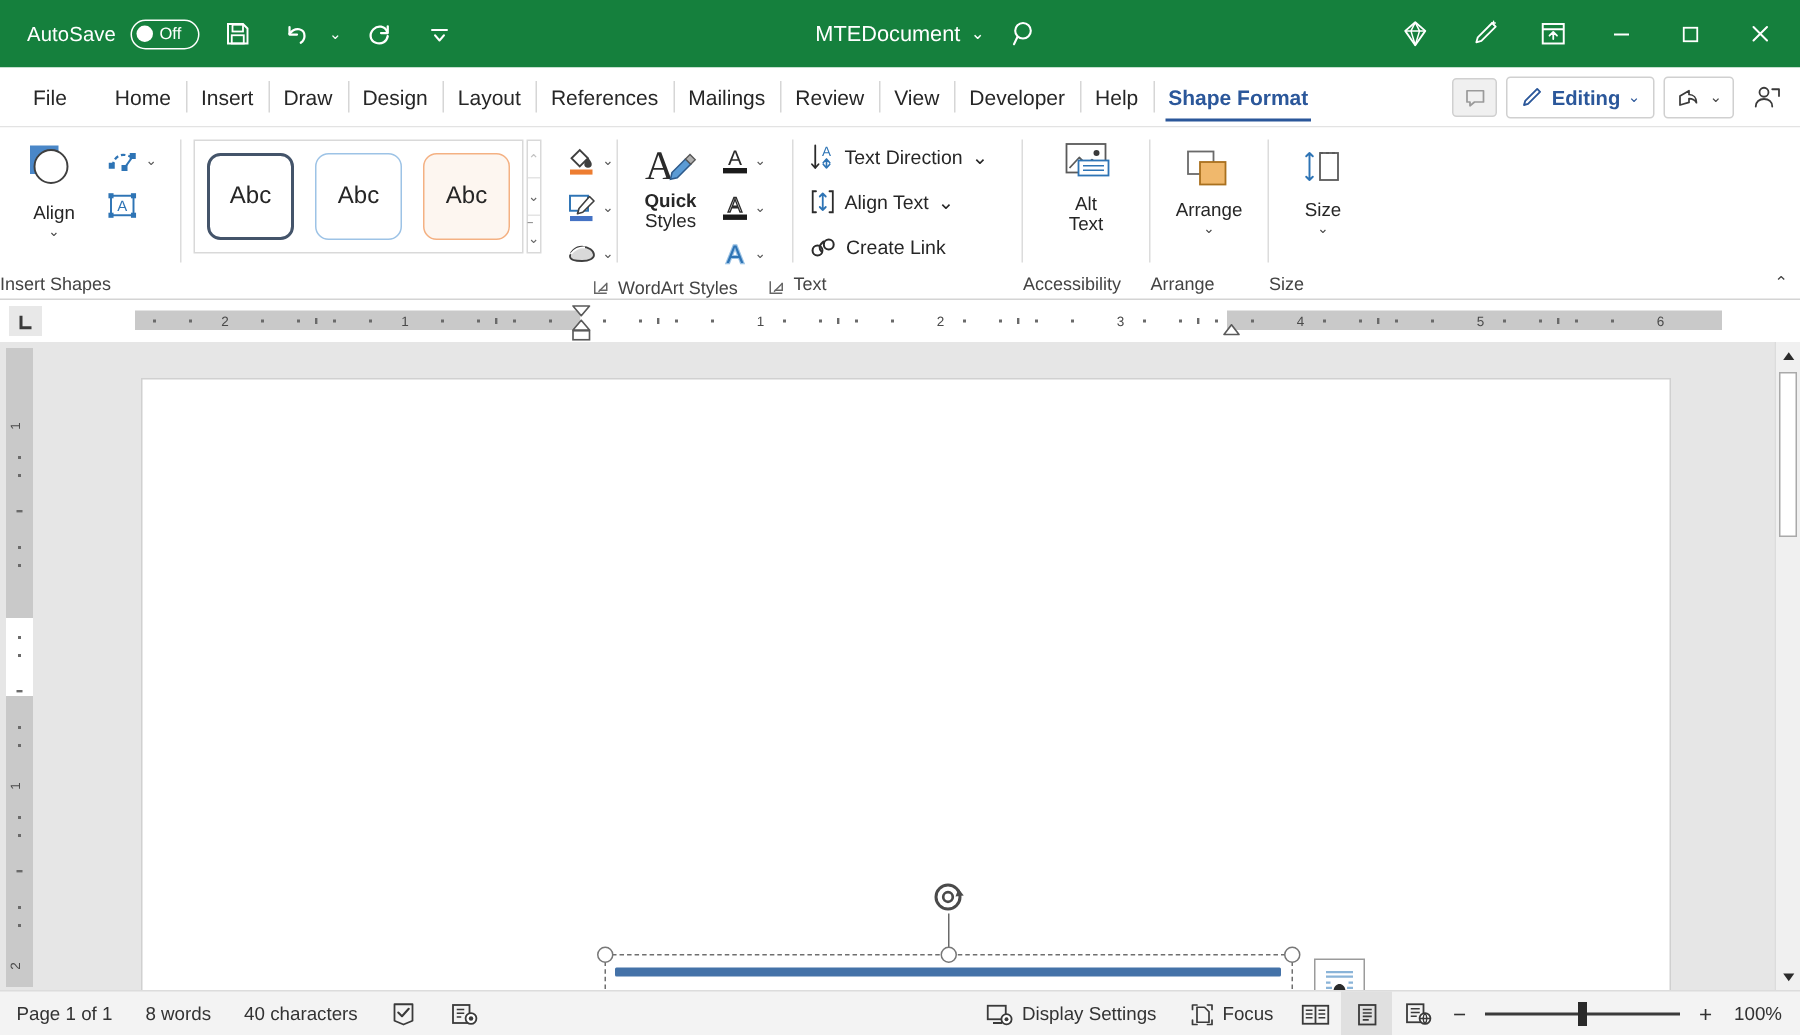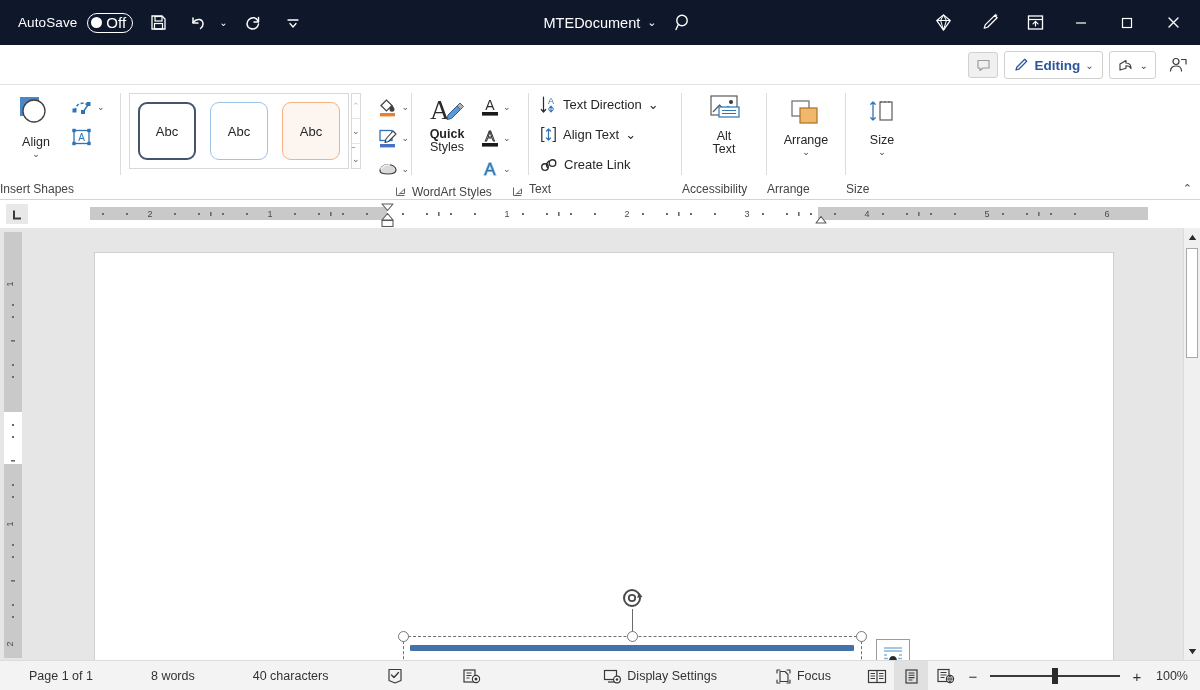--- a/index.html
+++ b/index.html
@@ -8,31 +8,31 @@
     width:1200px; height:690px; overflow:hidden;
     font-family:"Liberation Sans", sans-serif;
     font-size:13px; color:#212121;
     background:#ffffff;
     -webkit-font-smoothing:antialiased;
   }
   .app { width:1200px; height:690px; display:flex; flex-direction:column; position:relative; }
 
   
   .titlebar {
-    height:45px; background:#0f172a; display:flex; align-items:center;
+    height:45px; background:#15803d; display:flex; align-items:center;
     color:#ffffff; flex:0 0 45px; position:relative;
   }
   .tb-left { display:flex; align-items:center; padding-left:18px; gap:10px; }
   .autosave-label { font-size:13.5px; color:#fff; letter-spacing:.1px; }
   .toggle {
     width:46px; height:20px; border:1.4px solid #ffffff; border-radius:11px;
     display:flex; align-items:center; padding:0 3px; gap:4px; background:transparent;
   }
   .toggle .knob { width:11px; height:11px; border-radius:50%; background:#ffffff; flex:0 0 11px; }
-  .toggle .ttxt { font-size:15px; color:#ffffff; }
+  .toggle .ttxt { font-size:11px; color:#ffffff; }
   .tb-ico { width:30px; height:30px; display:flex; align-items:center; justify-content:center; }
   .tb-ico svg { display:block; }
   .chev-sm { font-size:10px; color:#fff; margin-left:-4px; }
   .tb-title {
     position:absolute; left:0; right:0; text-align:center; font-size:14.5px;
     pointer-events:none; display:flex; align-items:center; justify-content:center; gap:7px;
   }
   .tb-title span.txt { pointer-events:auto; }
   .tb-search { position:absolute; left:668px; top:0; height:45px; display:flex; align-items:center; }
   .tb-right { position:absolute; right:0; top:0; height:45px; display:flex; align-items:center; padding-right:4px; }
@@ -96,21 +96,21 @@
   .smbtn { display:flex; align-items:center; gap:3px; height:28px; padding:0 2px; }
   .smbtn .cv { font-size:9px; color:#555; }
   .txtbtn { display:flex; align-items:center; gap:6px; height:27px; padding:0 3px; font-size:13px; color:#262626; white-space:nowrap; }
 
   .stylebox {
     border:1px solid #d9d9d9; background:#fff; height:76px; display:flex; align-items:center;
     padding:0 8px; gap:14px; margin-top:2px;
   }
   .abcShape {
     width:58px; height:58px; border-radius:9px; display:flex; align-items:center; justify-content:center;
-    font-size:13px; color:#262626; background:#fff;
+    font-size:16px; color:#262626; background:#fff;
   }
   .scrollcol { display:flex; flex-direction:column; border:1px solid #d9d9d9; margin-top:2px; width:20px; height:76px; }
   .scrollcol div { flex:1; display:flex; align-items:center; justify-content:center; font-size:9px; color:#666; }
   .scrollcol div + div { border-top:1px solid #e4e4e4; }
 
   .ribbon-collapse { position:absolute; right:8px; bottom:4px; font-size:11px; color:#444; }
 
   
   .rulerbar { height:28px; flex:0 0 28px; background:#ffffff; display:flex; align-items:center; position:relative; }
   .tabstop {
@@ -149,21 +149,21 @@
   .layout-opt {
     position:absolute; left:473px; top:58px; width:34px; height:32px; background:#ffffff;
     border:1px solid #9b9b9b; display:flex; align-items:center; justify-content:center;
   }
 
   
   .statusbar {
     height:30px; flex:0 0 30px; background:#f3f3f3; border-top:1px solid #dcdcdc;
     display:flex; align-items:center; position:relative; font-size:12.5px; color:#333;
   }
-  .sb-item { padding:0 29px; height:30px; display:flex; align-items:center; gap:5px; white-space:nowrap;text-align:center; }
+  .sb-item { padding:0 11px; height:30px; display:flex; align-items:center; gap:5px; white-space:nowrap;text-align:center; }
   .sb-right { position:absolute; right:8px; top:0; height:30px; display:flex; align-items:center; }
   .viewbtn { width:34px; height:30px; display:flex; align-items:center; justify-content:center; }
   .viewbtn.active { background:#e0e0e0; }
   .zoomslider { width:130px; height:30px; display:flex; align-items:center; position:relative; margin:0 6px; }
   .zoomtrack { position:absolute; left:0; right:0; height:1.6px; background:#3a3a3a; }
   .zoomthumb { position:absolute; left:62px; width:6px; height:16px; background:#2a2a2a; }
   .zoompct { width:44px; text-align:right; font-size:12.5px; color:#333; padding-right:4px; }
   .zbtn { width:22px; height:30px; display:flex; align-items:center; justify-content:center; font-size:15px; color:#333; }
 </style>
 </head>
@@ -251,20 +251,35 @@
       </div>
       <div class="tb-ico win">
         <svg width="17" height="17" viewBox="0 0 17 17">
             <path d="M4 4l9 9M13 4l-9 9" stroke="#fff" stroke-width="1.35" stroke-linecap="round"></path>
           </svg>
       </div>
     </div>
   </div>
 
   <div class="menubar">
+    <div class="tabs">
+      <div class="tab file">File</div>
+      <div class="tab">Home</div>
+      <div class="tab sep">Insert</div>
+      <div class="tab sep">Draw</div>
+      <div class="tab sep">Design</div>
+      <div class="tab sep">Layout</div>
+      <div class="tab sep">References</div>
+      <div class="tab sep">Mailings</div>
+      <div class="tab sep">Review</div>
+      <div class="tab sep">View</div>
+      <div class="tab sep">Developer</div>
+      <div class="tab sep">Help</div>
+      <div class="tab sep active">Shape Format</div>
+    </div>
 
     <div class="menu-right">
       <div class="cmt-btn">
         <svg width="15" height="15" viewBox="0 0 15 15">
             <path d="M2 2.5h11v7.5H7l-3 2.5v-2.5H2V2.5z" fill="none" stroke="#9a9a9a" stroke-width="1.15" stroke-linejoin="round"></path>
           </svg>
       </div>
       <div class="editing-btn">
         <svg width="16" height="16" viewBox="0 0 16 16">
             <path d="M11.8 2.3l1.9 1.9-8 8L3 13l.8-2.7 8-8z" fill="none" stroke="#2b579a" stroke-width="1.25" stroke-linejoin="round"></path>

